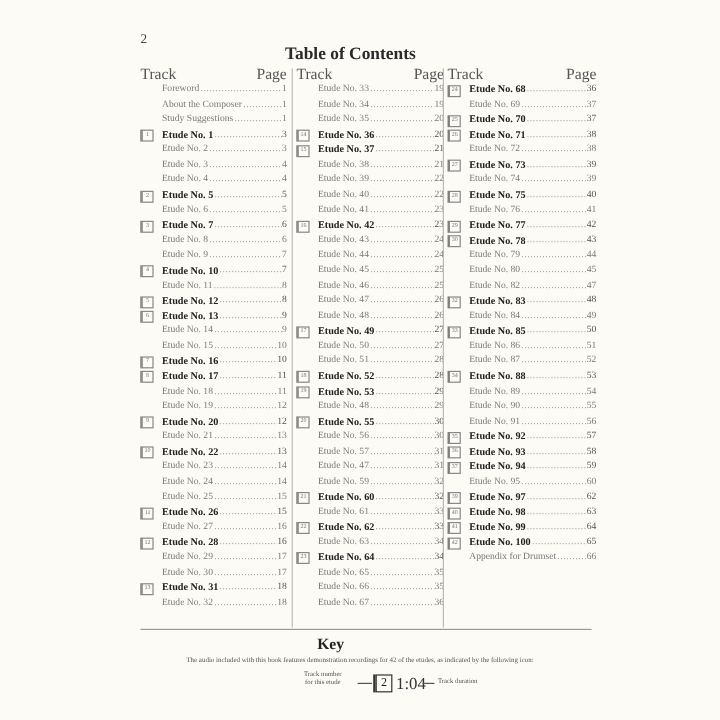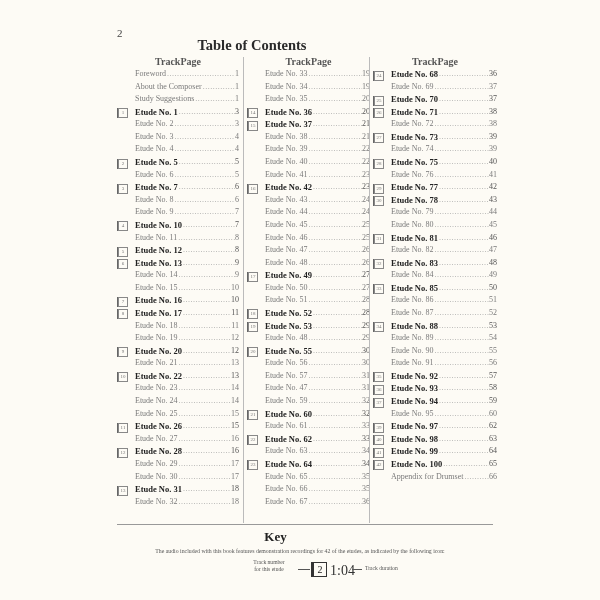--- a/index.html
+++ b/index.html
@@ -4,27 +4,27 @@
 <style>
   html, body { margin:0; padding:0; }
   body {
     width:600px; height:600px; overflow:hidden;
     background:#fdfbf5;
     font-family:"Liberation Serif","DejaVu Serif",serif;
     color:#555;
     position:relative;
   }
   .page-num { position:absolute; left:117px; top:27px; font-size:11px; color:#444; }
-  .title { position:absolute; left:0; width:504px; top:37px; text-align:center; font-size:14.5px; font-weight:bold; color:#2a2a2a; }
+  .title { position:absolute; left:0; width:504px; top:37px; text-align:center; font-size:14.5px; font-weight:bold; color:#2a2a2a;padding-left:40px; }
   .col { position:absolute; top:57px; }
   .col1 { left:117px; width:122px; }
   .col2 { left:243px; width:123px; border-left:1px solid #bbb; padding-left:3px; height:466px; }
   .col3 { left:369px; width:124px; border-left:1px solid #bbb; padding-left:3px; height:466px; }
   .col1 { border-right:0; }
-  .hdr { display:flex; justify-content:center; font-size:10px; font-weight:bold; color:#555; height:11px; line-height:9px; }
+  .hdr { display:flex; justify-content:space-between; font-size:13px; font-weight:normal; color:#555; height:11px; line-height:9px; }
   .row { position:relative; height:12.58px; line-height:12.58px; font-size:8px; color:#7a7a7a; white-space:nowrap; }
   .row .lbl { position:absolute; left:18px; right:0; display:flex; }
   .row .name { flex:0 0 auto; padding-right:1px; }
   .row .dots { flex:1 1 auto; overflow:hidden; letter-spacing:0.5px; color:#999; }
   .row .dots::before { content:"................................................................................"; }
   .row .pg { flex:0 0 auto; }
   .row.bold .name { font-weight:bold; color:#222; font-size:8.5px;text-align:right; }
   .row.bold .pg { color:#555; }
   .trk {
     position:absolute; left:1px; top:2.5px; width:8px; height:8px;
@@ -677,28 +677,20 @@
           <span class="pg">44</span>
         </span>
       </div>
       <div class="row">
         <span class="lbl">
           <span class="name">Etude No. 80</span>
           <span class="dots"></span>
           <span class="pg">45</span>
         </span>
       </div>
-      <div class="row bold">
-        <span class="trk">31</span>
-        <span class="lbl">
-          <span class="name">Etude No. 81</span>
-          <span class="dots"></span>
-          <span class="pg">46</span>
-        </span>
-      </div>
       <div class="row">
         <span class="lbl">
           <span class="name">Etude No. 82</span>
           <span class="dots"></span>
           <span class="pg">47</span>
         </span>
       </div>
       <div class="row bold">
         <span class="trk">32</span>
         <span class="lbl">

